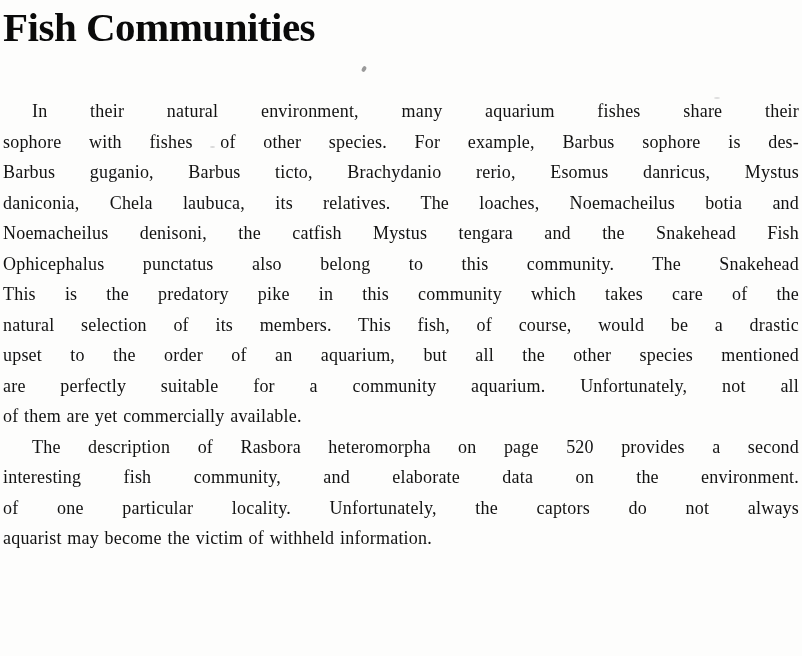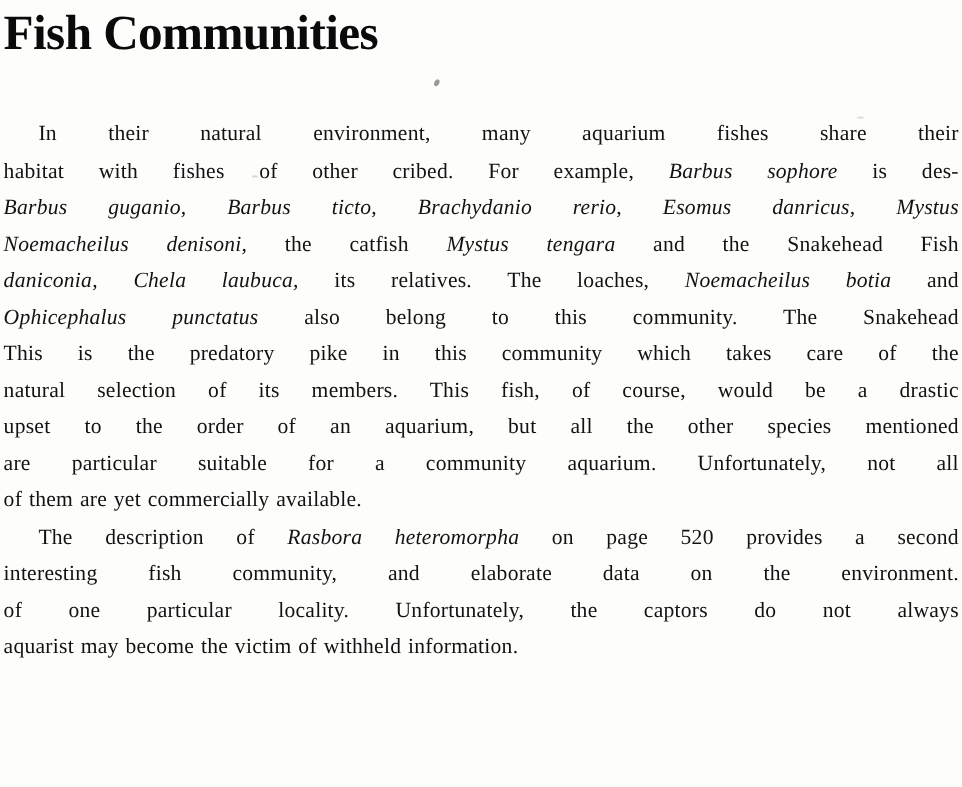--- a/index.html
+++ b/index.html
@@ -35,47 +35,47 @@
     text-align-last: justify;
     line-height: 30.5px;
     letter-spacing: 0.2px;
     word-spacing: 1px;
     white-space: normal;
   }
   .line.last {
     text-align-last: left;
   }
   .line.indent { text-indent: 29px; }
-  .it { font-style: italic; }
+  .it { }
   .speck {
     position: absolute;
     background: #b9b9b9;
     border-radius: 50%;
   }
   .speck.s1 { left: 362px; top: 66px; width: 4px; height: 6px; transform: rotate(30deg); background:#9a9a9a; }
   .speck.s2 { left: 210px; top: 146px; width: 5px; height: 2px; background:#d8d8d8; }
   .speck.s3 { left: 714px; top: 97px; width: 6px; height: 2px; background:#dedede; }
 </style>
 </head>
 <body>
 
 <div class="page">
   <h1 class="title">Fish Communities</h1>
   <div class="body-text">
     <div>
         <div class="line indent"><span>In their natural environment, many aquarium fishes share their</span></div>
-        <div class="line"><span>habitat with fishes of other cribed. For example, </span><span class="it">Barbus sophore</span><span> is des-</span></div>
+        <div class="line"><span>sophore with fishes of other species. For example, </span><span class="it">Barbus sophore</span><span> is des-</span></div>
         <div class="line"><span class="it">Barbus guganio, Barbus ticto, Brachydanio rerio, Esomus danricus, Mystus</span></div>
+        <div class="line"><span class="it">daniconia, Chela laubuca,</span><span> its relatives. The loaches, </span><span class="it">Noemacheilus botia</span><span> and</span></div>
         <div class="line"><span class="it">Noemacheilus denisoni,</span><span> the catfish </span><span class="it">Mystus tengara</span><span> and the Snakehead Fish</span></div>
-        <div class="line"><span class="it">daniconia, Chela laubuca,</span><span> its relatives. The loaches, </span><span class="it">Noemacheilus botia</span><span> and</span></div>
         <div class="line"><span class="it">Ophicephalus punctatus</span><span> also belong to this community. The Snakehead</span></div>
         <div class="line"><span>This is the predatory pike in this community which takes care of the</span></div>
         <div class="line"><span>natural selection of its members. This fish, of course, would be a drastic</span></div>
         <div class="line"><span>upset to the order of an aquarium, but all the other species mentioned</span></div>
-        <div class="line"><span>are particular suitable for a community aquarium. Unfortunately, not all</span></div>
+        <div class="line"><span>are perfectly suitable for a community aquarium. Unfortunately, not all</span></div>
         <div class="line last"><span>of them are yet commercially available.</span></div>
       </div>
     <div>
         <div class="line indent"><span>The description of </span><span class="it">Rasbora heteromorpha</span><span> on page 520 provides a second</span></div>
         <div class="line"><span>interesting fish community, and elaborate data on the environment.</span></div>
         <div class="line"><span>of one particular locality. Unfortunately, the captors do not always</span></div>
         <div class="line last"><span>aquarist may become the victim of withheld information.</span></div>
       </div>
   </div>
   <span class="speck s1"></span>

